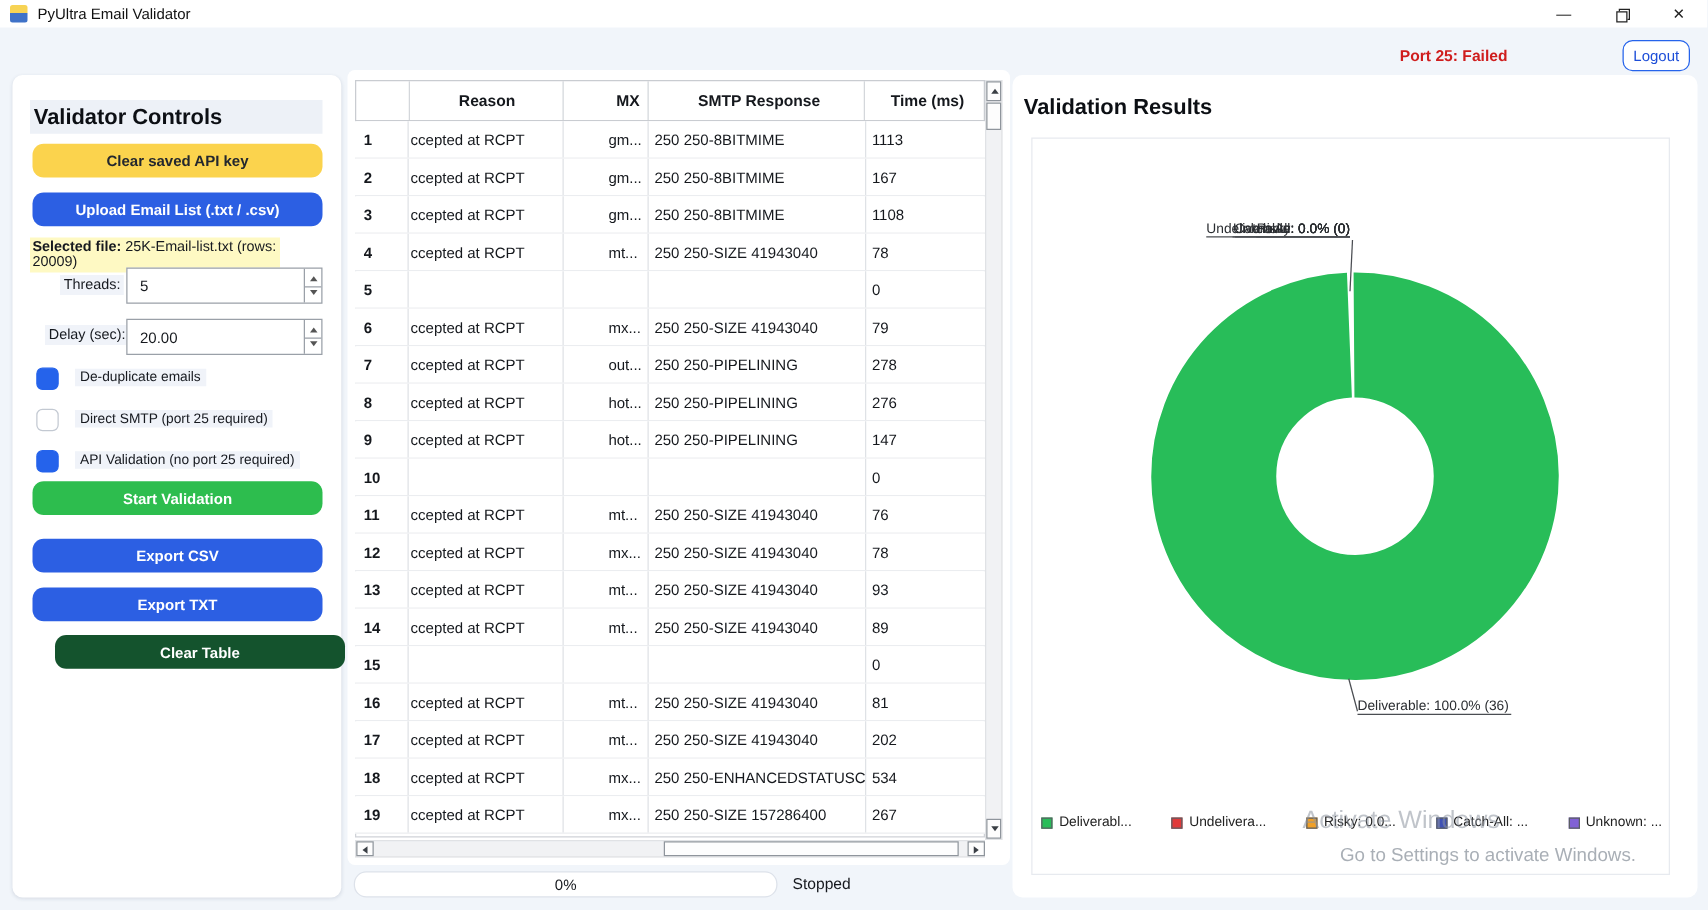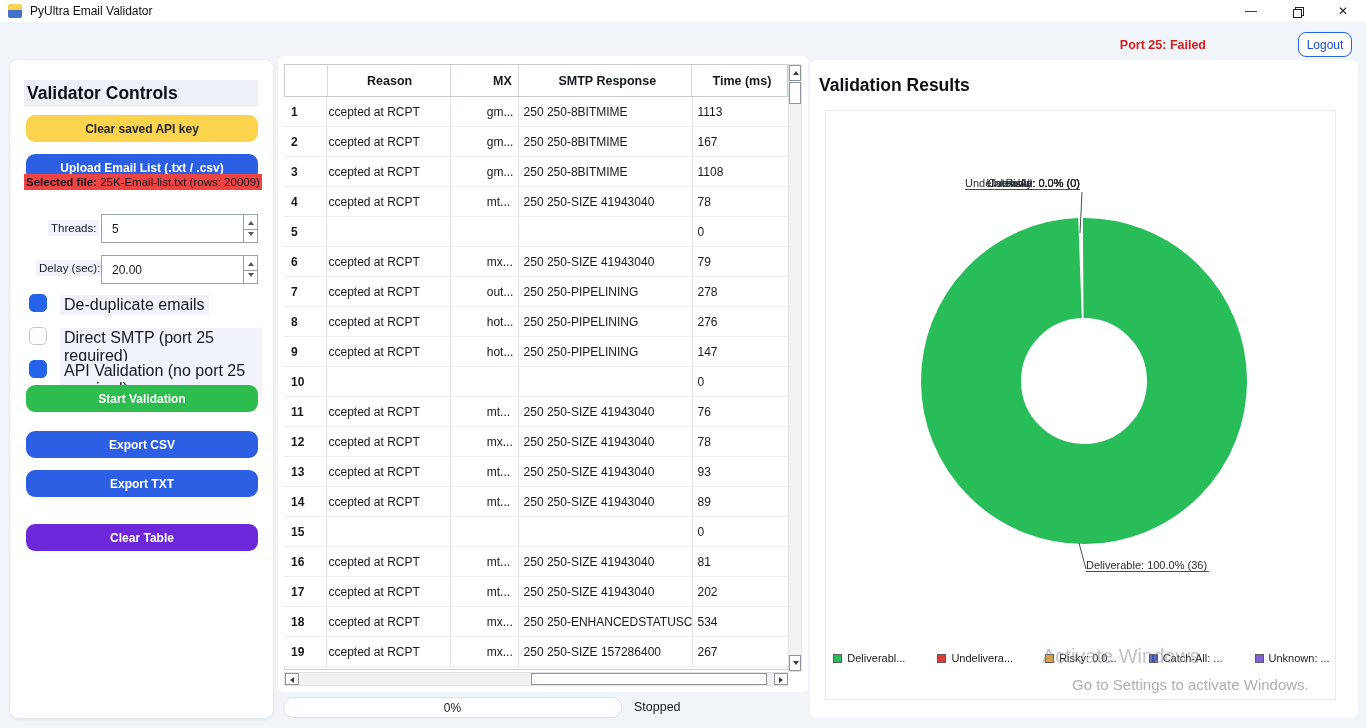--- a/index.html
+++ b/index.html
@@ -27,38 +27,38 @@
              box-shadow:0 1px 3px rgba(40,60,90,.12); }
   .sb-heading { position:absolute; left:14px; top:20px; width:234px; height:27px; background:#edf1f7; font-size:17.5px;
                 font-weight:bold; color:#0c0f14; display:flex; align-items:center; padding-left:3px; }
   .sb-btn { position:absolute; left:16px; width:232px; height:27px; border-radius:9px; display:flex; align-items:center;
             justify-content:center; font-size:12px; font-weight:bold; color:#fff;text-align:right; }
   .btn-yellow { top:55px; background:#fbd34d; color:#23272e; }
   .btn-upload { top:94px; background:#2c5fe3; }
   .btn-green  { top:325px; background:#2dbd4e; }
   .btn-csv    { top:371px; background:#2c5fe3; }
   .btn-txt    { top:410px; background:#2c5fe3; }
-  .btn-red    { top:464px; background:#6d28d9; }
-  .file-row { position:absolute; left:14px; top:114px; width:238px; font-size:11.5px; color:#16191f; background:#ef4444; padding:2px 2px; }
+  .btn-red    { top:448px; background:#14532d;margin-left:18px; }
+  .file-row { position:absolute; left:14px; top:130px; width:200px; font-size:11.5px; color:#16191f; background:#fef9c3; padding:2px 2px; }
   .file-row b { font-weight:bold; }
   .spin-label { position:absolute; font-size:11.5px; background:#f0f3f9; padding:2px 3px; color:#16191f; }
   .lbl-threads { left:38px; top:160px; }
   .lbl-delay { left:26px; top:200px; }
   .spinbox { position:absolute; left:91px; width:157px; height:29px; background:#fff; border:1px solid #9aa0a8; font-size:12px; }
   .spin-threads { top:154px; } .spin-delay { top:195px;padding-left:28px; }
   .spin-val { position:absolute; left:10px; top:7px; }
   .spin-arrows { position:absolute; right:0; top:0; width:14px; height:100%; border-left:1px solid #9aa0a8; }
   .spin-arrows::before { content:""; position:absolute; left:0; top:50%; width:100%; border-top:1px solid #9aa0a8; }
   .spin-up { position:absolute; left:4px; top:6px; width:0; height:0; border-left:3px solid transparent; border-right:3px solid transparent; border-bottom:4px solid #555; }
   .spin-dn { position:absolute; left:4px; bottom:6px; width:0; height:0; border-left:3px solid transparent; border-right:3px solid transparent; border-top:4px solid #555; }
   .cb-row { position:absolute; left:16px; width:236px; height:22px; }
   .cb-row1 { top:233px; } .cb-row2 { top:266px; } .cb-row3 { top:299px; }
   .cb-box { position:absolute; left:3px; top:1px; width:18px; height:18px; border:1px solid #c3c9d2; border-radius:5px; background:#fff; }
   .cb-box.checked { background:#2563eb; border-color:#2563eb; }
-  .cb-label { position:absolute; left:34px; top:2px; font-size:16px; background:#f0f3f9; padding:1px 4px; color:#16191f; }
+  .cb-label { position:absolute; left:34px; top:2px; font-size:11px; background:#f0f3f9; padding:1px 4px; color:#16191f; }
 
   
   .table-panel { position:absolute; left:278px; top:56px; width:530px; height:636px; background:#fff; border-radius:6px; }
   .tgrid { position:absolute; left:284px; top:64px; width:504px; height:606px; background:#fff; border:1px solid #cfd2d7; }
   .thead { position:absolute; left:284px; top:64px; width:504px; height:33px; background:#fff; border:1px solid #c9ccd1; display:flex; }
   .hcell { height:100%; border-right:1px solid #d4d7db; font-size:12.5px; font-weight:bold; display:flex; align-items:center; justify-content:center; }
   .tbody { position:absolute; left:284px; top:97px; width:504px; }
   .trow { display:flex; height:30px; border-bottom:1px solid #ebedf0; background:#fff; }
   .tcell { height:100%; border-right:1px solid #dfe2e6; font-size:12px; display:flex; align-items:center; overflow:hidden; white-space:nowrap; }
   .c0 { width:46px; font-weight:bold; padding-left:7px; }

